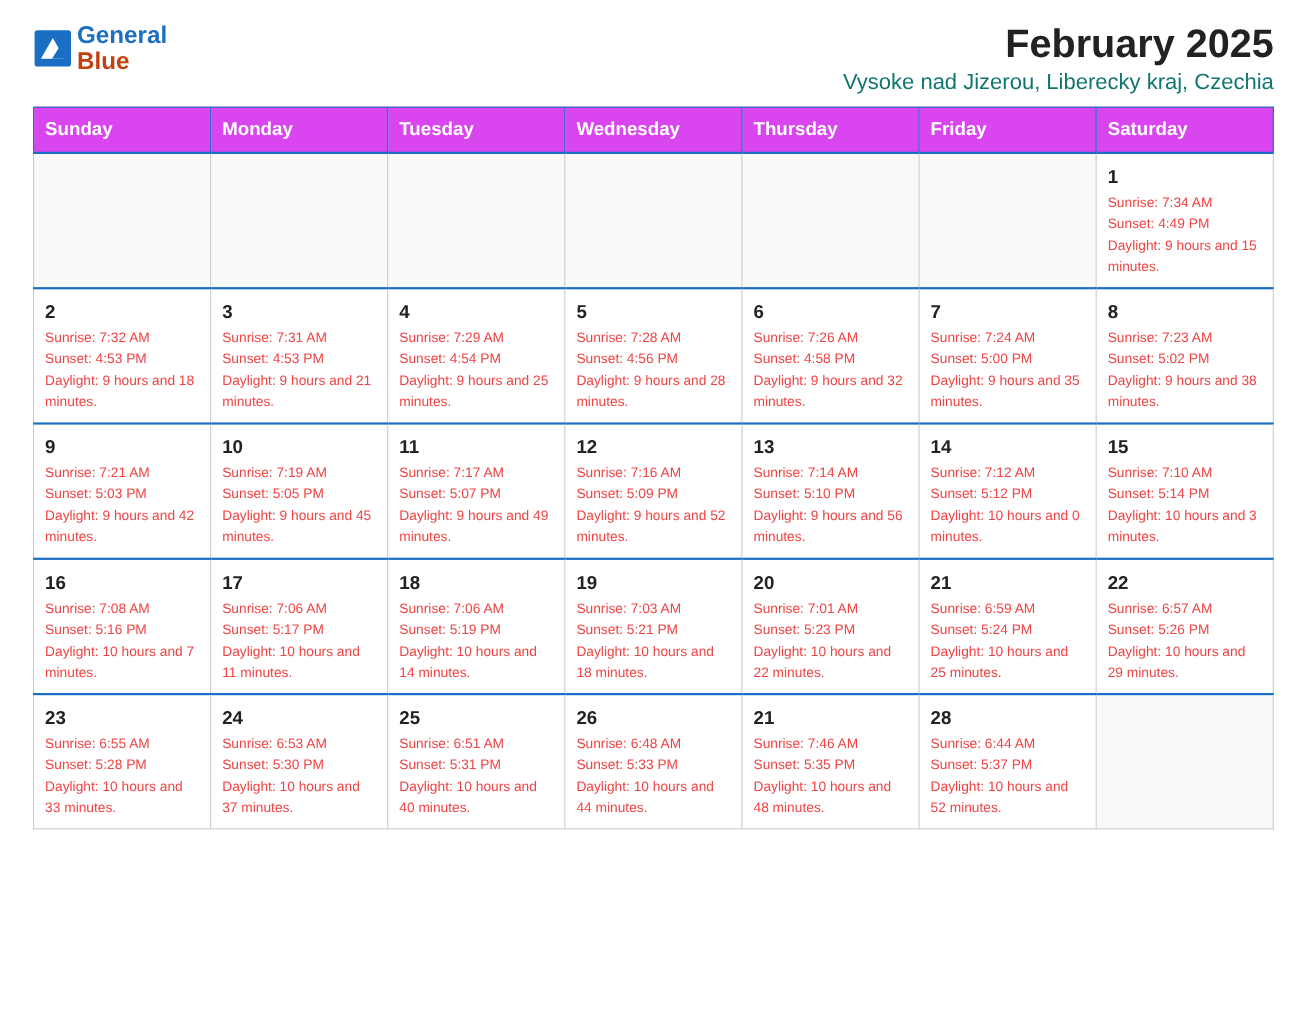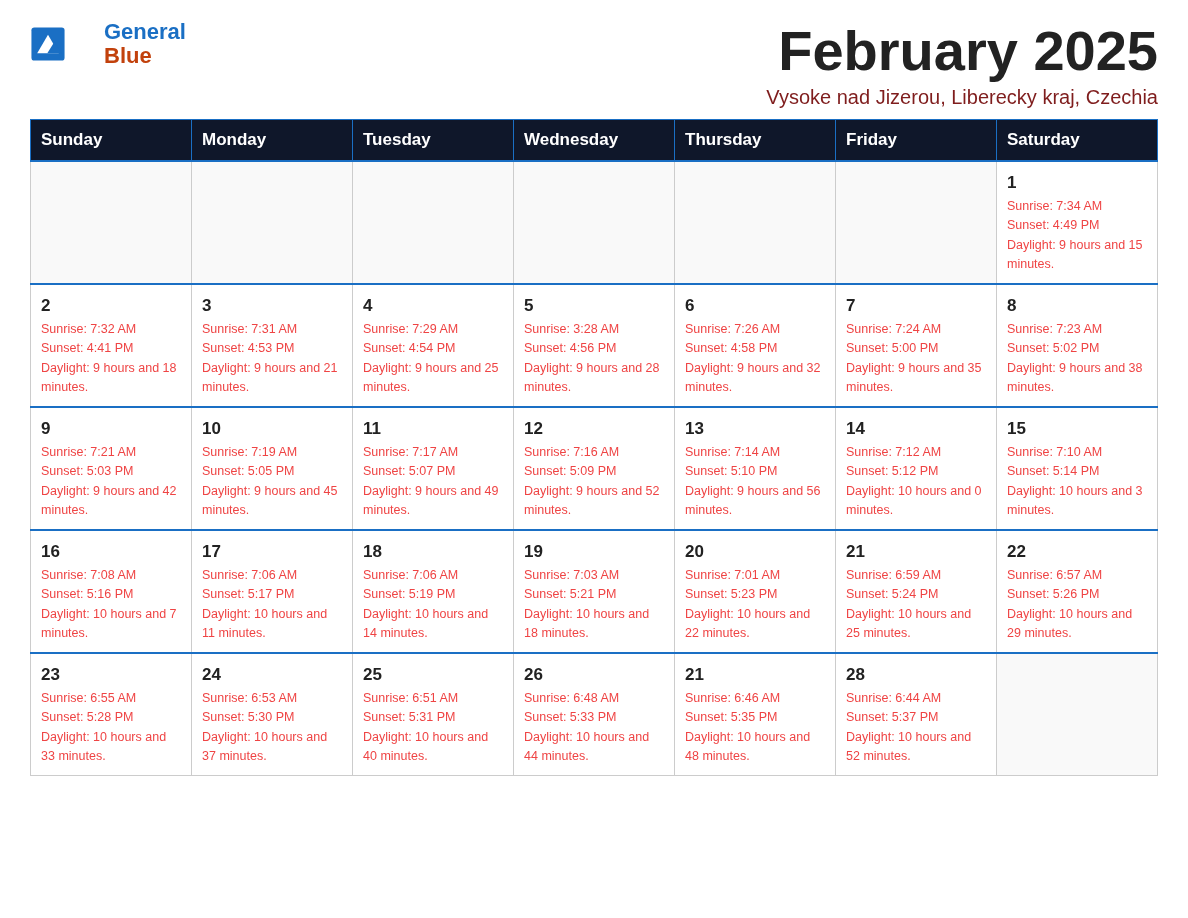--- a/index.html
+++ b/index.html
@@ -13,57 +13,56 @@
     }
     .header {
       display: flex;
       justify-content: space-between;
       align-items: flex-start;
       margin-bottom: 10px;
     }
     .logo-area {
       display: flex;
       align-items: center;
-      gap: 34px;
     }
     .logo-text {
       font-size: 22px;
       font-weight: bold;
       color: #333;
       line-height: 1.1;
     }
     .logo-text span {
       color: #1a6fc4;
     }
     .logo-icon {
       width: 36px;
       height: 36px;
       margin-right: 4px;
     }
     .title-area {
       text-align: right;
     }
     .month-title {
-      font-size: 56px;
+      font-size: 36px;
       font-weight: bold;
       color: #222;
       line-height: 1.1;
     }
     .location-title {
       font-size: 20px;
-      color: #7f1d1d;
+      color: #0f766e;
       margin-top: 4px;
     }
     .calendar {
       width: 100%;
       border-collapse: collapse;
       margin-top: 10px;
     }
     .calendar th {
-      background-color: #0f172a;
+      background-color: #d946ef;
       color: #fff;
       font-size: 17px;
       font-weight: bold;
       padding: 10px 10px;
       text-align: left;
       border: 1px solid #1a6fc4;
     }
     .calendar td {
       vertical-align: top;
       border: 1px solid #ccc;
@@ -140,38 +139,38 @@
           <span class="day-number">1</span>
           <div class="day-info">Sunrise: 7:34 AM
 Sunset: 4:49 PM
 Daylight: 9 hours and 15 minutes.</div>
         </td>
       </tr>
       <tr class="week-row">
         <td>
           <span class="day-number">2</span>
           <div class="day-info">Sunrise: 7:32 AM
-Sunset: 4:41 PM
+Sunset: 4:53 PM
 Daylight: 9 hours and 18 minutes.</div>
         </td>
         <td>
           <span class="day-number">3</span>
           <div class="day-info">Sunrise: 7:31 AM
 Sunset: 4:53 PM
 Daylight: 9 hours and 21 minutes.</div>
         </td>
         <td>
           <span class="day-number">4</span>
           <div class="day-info">Sunrise: 7:29 AM
 Sunset: 4:54 PM
 Daylight: 9 hours and 25 minutes.</div>
         </td>
         <td>
           <span class="day-number">5</span>
-          <div class="day-info">Sunrise: 3:28 AM
+          <div class="day-info">Sunrise: 7:28 AM
 Sunset: 4:56 PM
 Daylight: 9 hours and 28 minutes.</div>
         </td>
         <td>
           <span class="day-number">6</span>
           <div class="day-info">Sunrise: 7:26 AM
 Sunset: 4:58 PM
 Daylight: 9 hours and 32 minutes.</div>
         </td>
         <td>
@@ -295,21 +294,21 @@
 Daylight: 10 hours and 40 minutes.</div>
         </td>
         <td>
           <span class="day-number">26</span>
           <div class="day-info">Sunrise: 6:48 AM
 Sunset: 5:33 PM
 Daylight: 10 hours and 44 minutes.</div>
         </td>
         <td>
           <span class="day-number">21</span>
-          <div class="day-info">Sunrise: 6:46 AM
+          <div class="day-info">Sunrise: 7:46 AM
 Sunset: 5:35 PM
 Daylight: 10 hours and 48 minutes.</div>
         </td>
         <td>
           <span class="day-number">28</span>
           <div class="day-info">Sunrise: 6:44 AM
 Sunset: 5:37 PM
 Daylight: 10 hours and 52 minutes.</div>
         </td>
         <td class="empty"></td>

